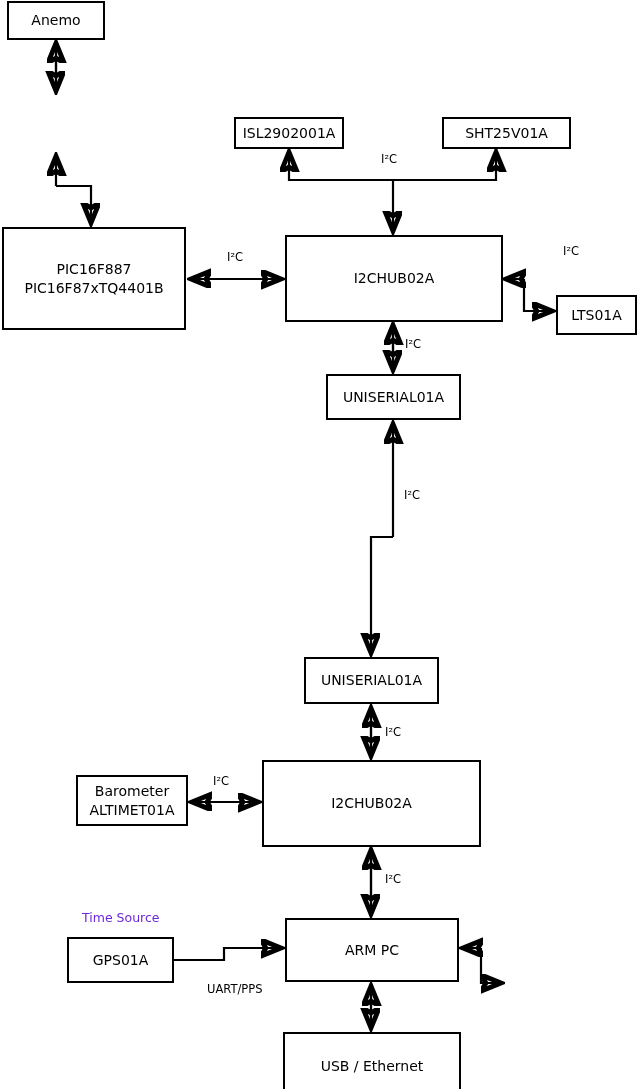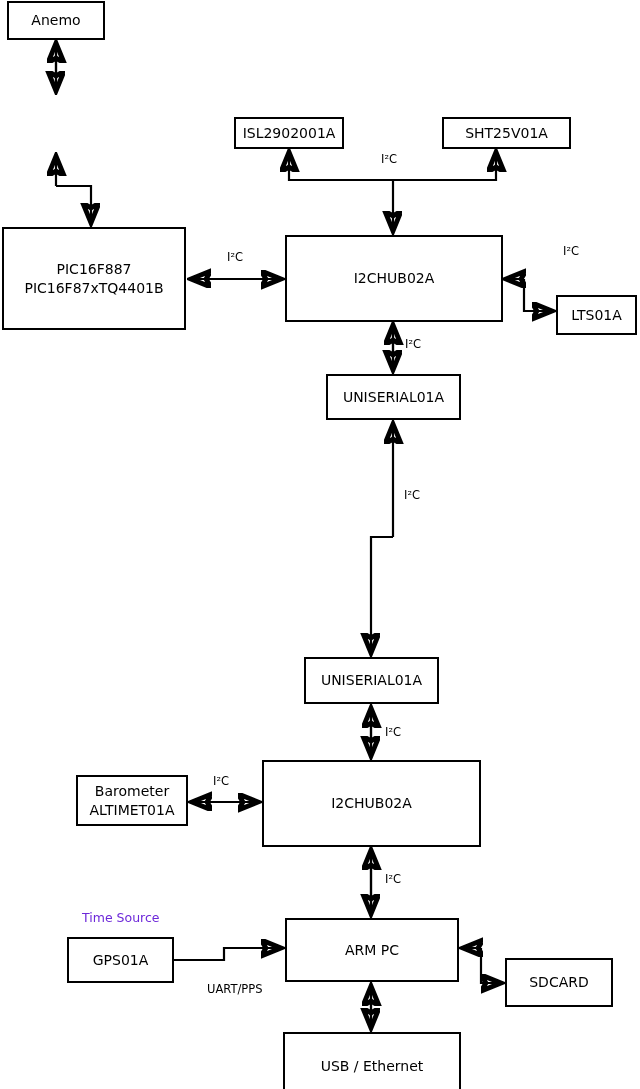--- a/index.html
+++ b/index.html
@@ -125,21 +125,20 @@
 
   <div class="node" style="left:76px;top:775px;width:112px;height:51px;">Barometer
 ALTIMET01A</div>
 
   <div class="node" style="left:262px;top:760px;width:219px;height:87px;">I2CHUB02A</div>
 
   <div class="node" style="left:67px;top:937px;width:107px;height:46px;">GPS01A</div>
 
   <div class="node" style="left:285px;top:918px;width:174px;height:64px;">ARM PC</div>
 
-  <div class="node" style="left:505px;top:958px;width:108px;height:49px;">SDCARD</div>
 
   <div class="node" style="left:283px;top:1032px;width:178px;height:69px;">USB / Ethernet</div>
 
   <div class="edge-label" style="left:381px;top:152px;">I²C</div>
 
   <div class="edge-label" style="left:227px;top:250px;">I²C</div>
 
   <div class="edge-label" style="left:563px;top:244px;">I²C</div>
 
   <div class="edge-label" style="left:405px;top:337px;">I²C</div>

